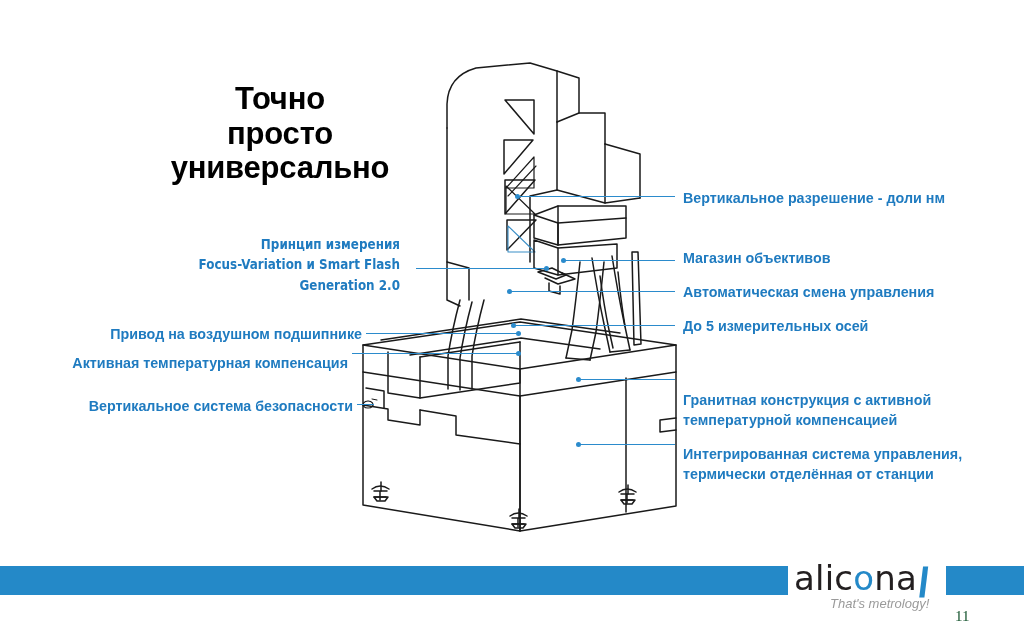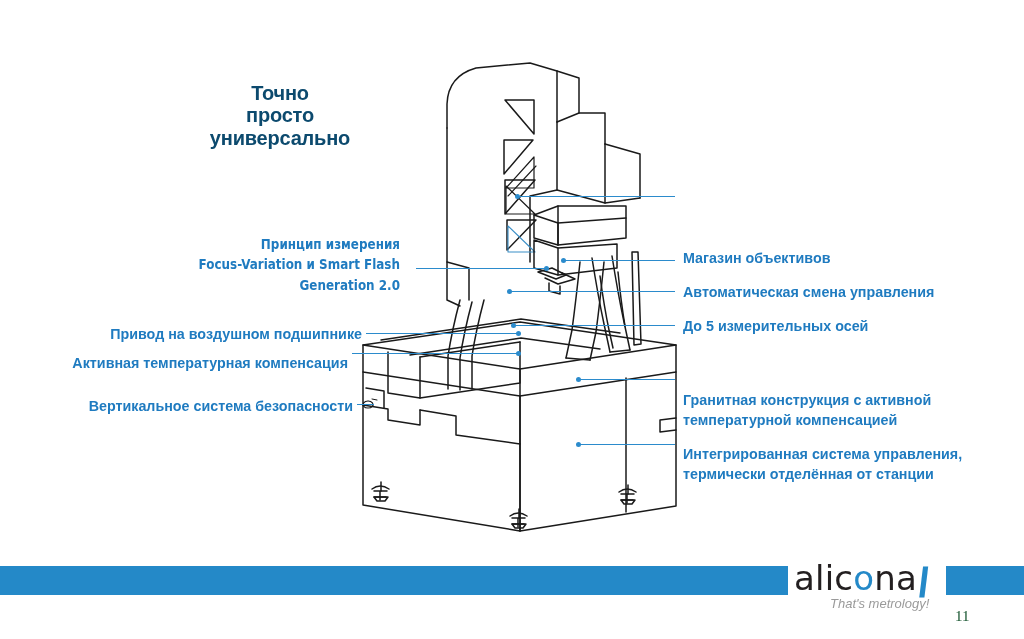--- a/index.html
+++ b/index.html
@@ -8,22 +8,22 @@
     background:#ffffff;
     font-family:"Liberation Sans","DejaVu Sans",sans-serif;
     overflow:hidden;position:relative;
   }
   .slide{position:absolute;inset:0;background:#fff;}
 
   
   .title{
     position:absolute;left:140px;top:82px;width:280px;
     text-align:center;
-    color:#0c4a6e;
-    font-size:20px;line-height:1.12;
+    color:#000000;
+    font-size:31px;line-height:1.12;
     font-weight:bold;
     letter-spacing:-0.2px;
   }
   .title .tl{display:block;white-space:nowrap;}
 
   
   .lbl{
     position:absolute;
     color:#1f7bc0;
     font-size:14.3px;
@@ -228,20 +228,23 @@
   <div class="dot" style="left:544px;top:266px;"></div>
 
   <div class="leader" style="left:366px;top:333px;width:152px;"></div>
   <div class="dot" style="left:516px;top:331px;"></div>
 
   <div class="leader" style="left:352px;top:353px;width:166px;"></div>
   <div class="dot" style="left:516px;top:351px;"></div>
 
   <div class="leader" style="left:357px;top:404px;width:17px;"></div>
 
+  <div class="lbl right" style="left:683px;top:188px;">
+    <span class="ln">Вертикальное разрешение - доли нм</span>
+  </div>
 
   <div class="lbl right" style="left:683px;top:248px;">
     <span class="ln">Магазин объективов</span>
   </div>
 
   <div class="lbl right" style="left:683px;top:282px;">
     <span class="ln">Автоматическая смена управления</span>
   </div>
 
   <div class="lbl right" style="left:683px;top:316px;">

